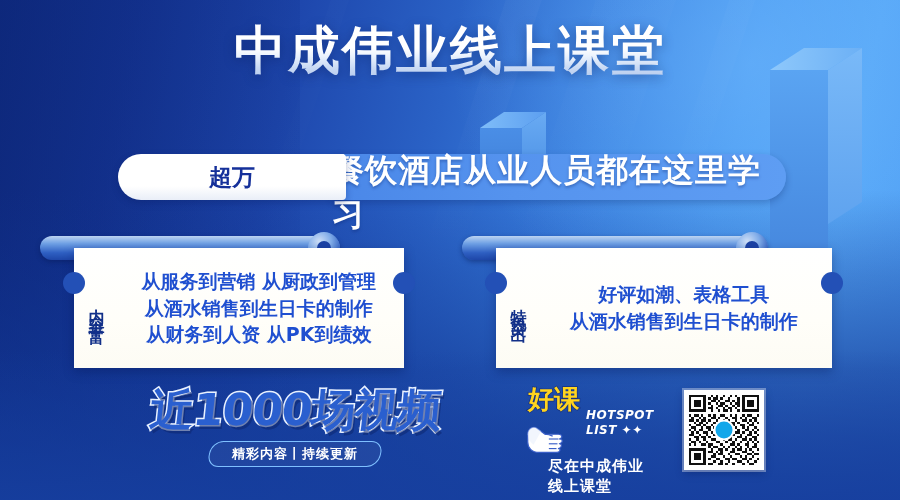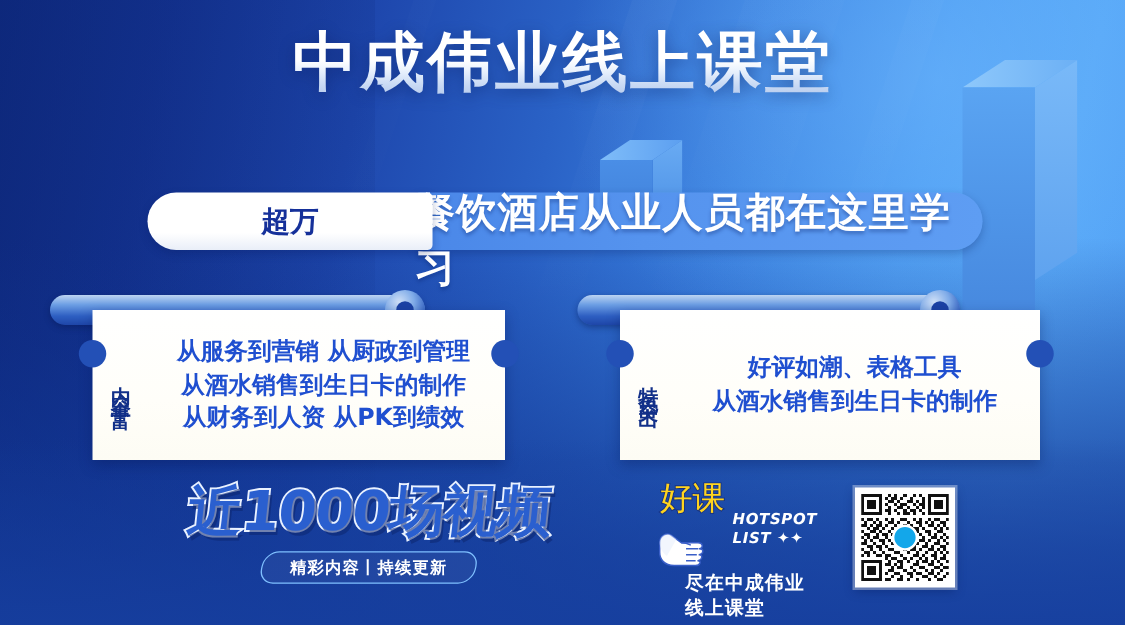--- a/index.html
+++ b/index.html
@@ -194,21 +194,21 @@
   .vc-pill span{
     transform:skewX(12deg);
     color:#ffffff;font-weight:bold;font-size:13px;letter-spacing:1px;
     font-family:"DejaVu Sans","Liberation Sans",sans-serif;
   }
 
   
   .brand{position:absolute;left:528px;top:386px;width:150px;height:92px;}
   .brand-row1{display:flex;align-items:flex-start;}
   .haoke{
-    color:#ffd41e;font-weight:normal;font-size:26px;line-height:1;
+    color:#ffd41e;font-weight:bold;font-size:26px;line-height:1;
     font-family:"DejaVu Sans","Liberation Sans",sans-serif;
     -webkit-text-stroke:1.4px #17307e;paint-order:stroke fill;
     letter-spacing:0px;
   }
   .hotspot{margin-left:6px;padding-top:2px;margin-top:20px;}
   .hotspot div{
     color:#ffffff;font-weight:bold;font-style:italic;font-size:12px;line-height:1.25;
     font-family:"DejaVu Sans","Liberation Sans",sans-serif;letter-spacing:.5px;
   }
   .brand-row2{margin-top:18px;padding-left:20px;}

